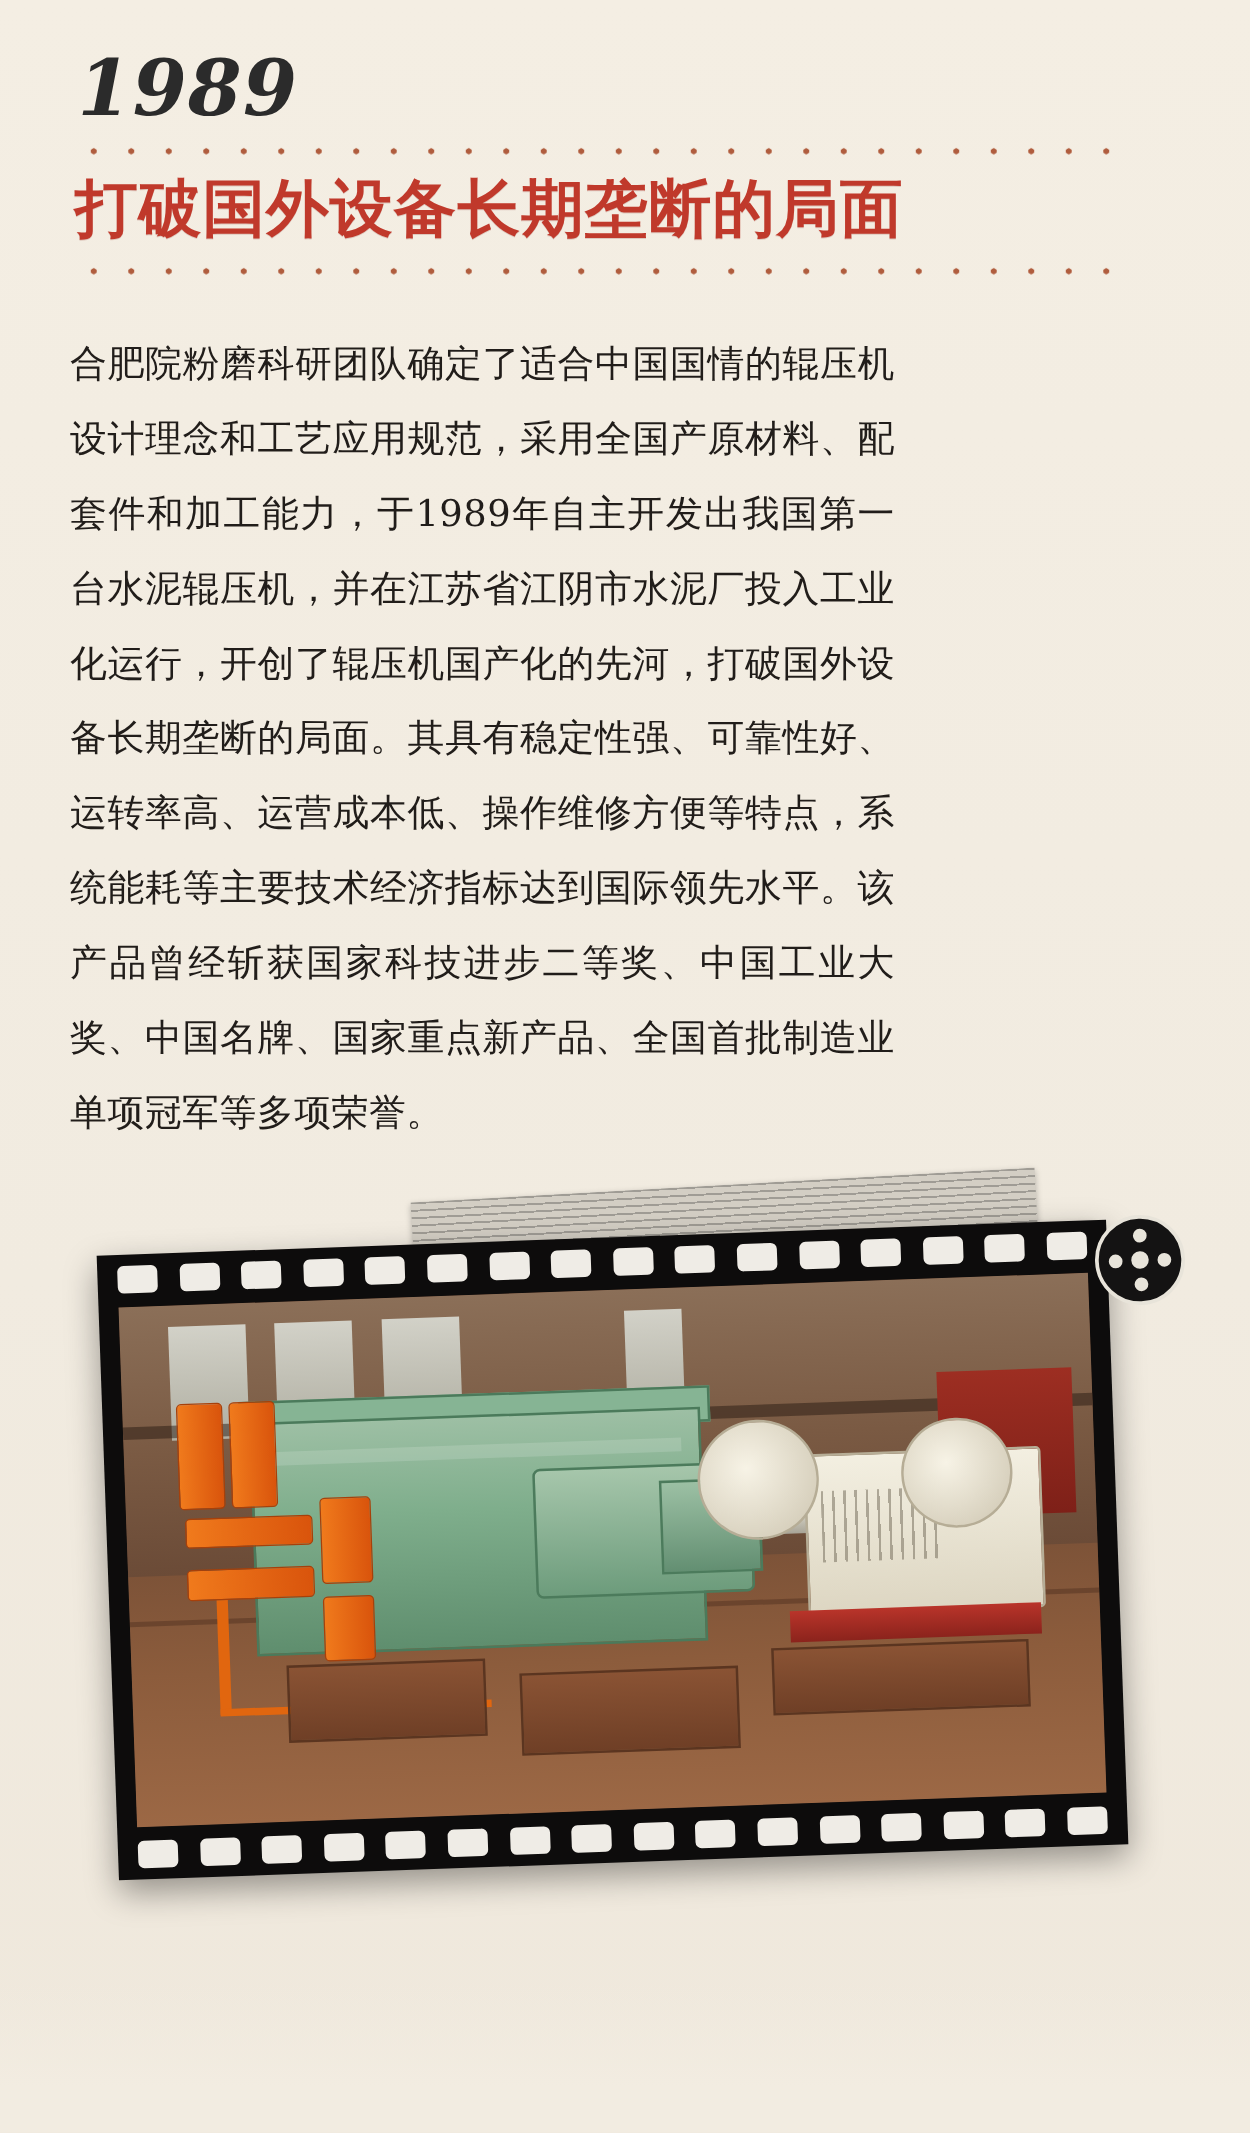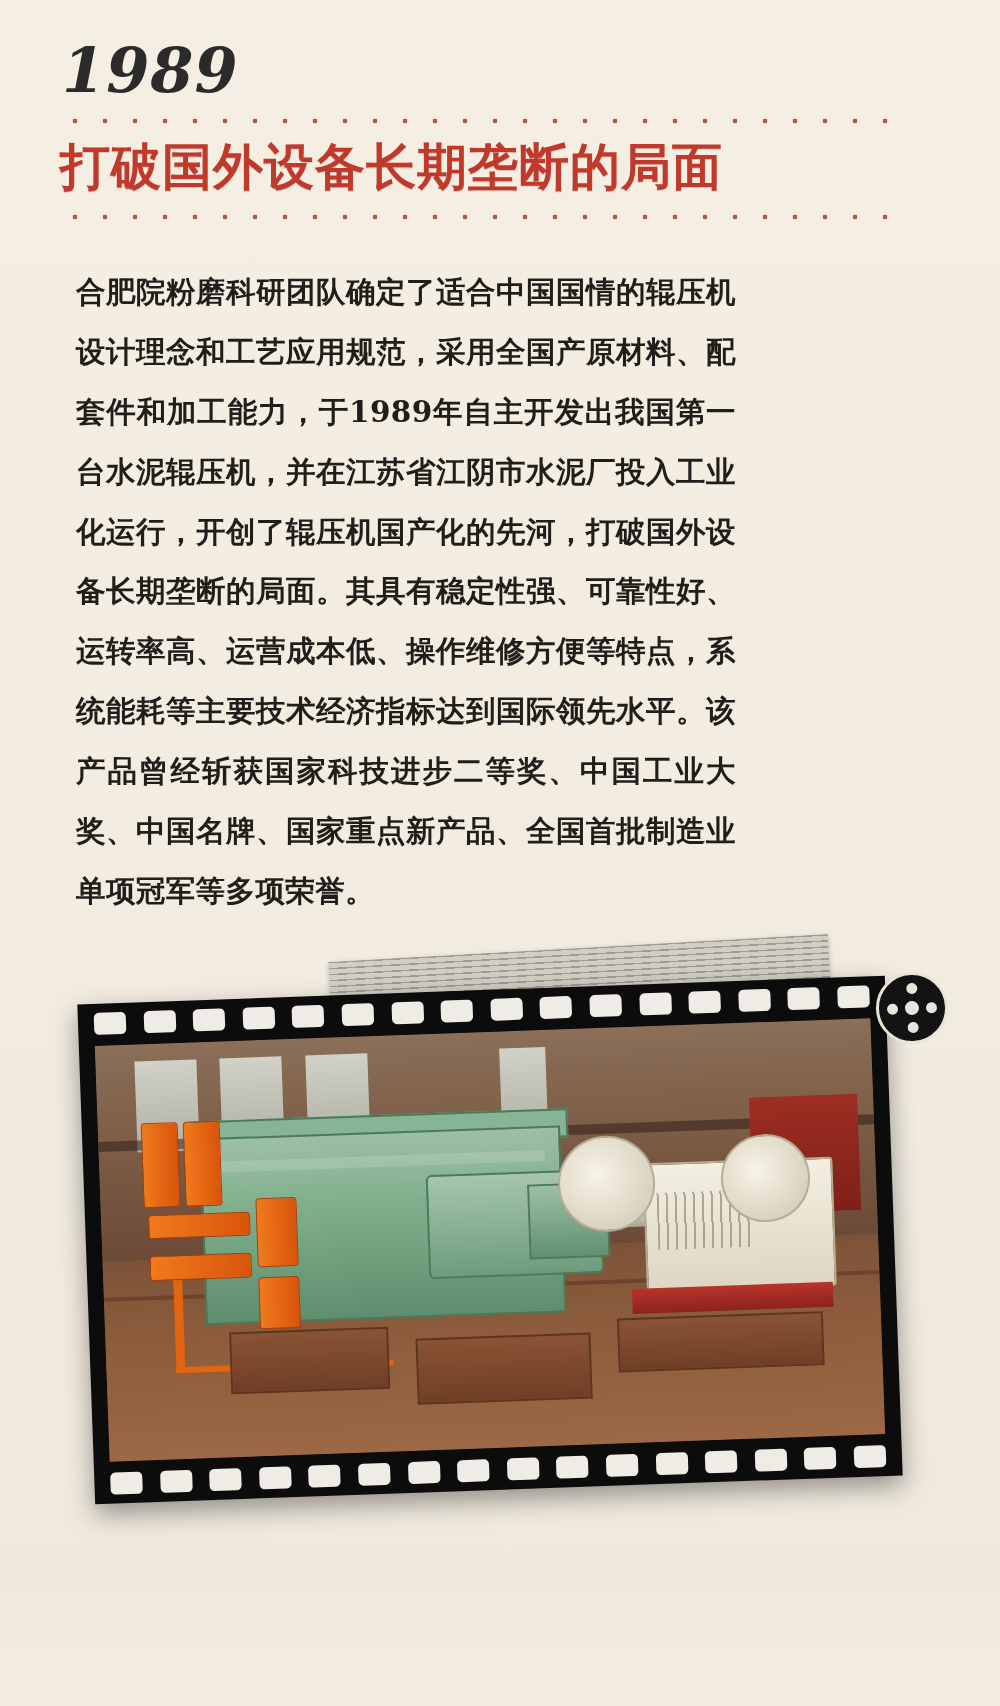--- a/index.html
+++ b/index.html
@@ -64,30 +64,29 @@
     text-shadow: 0 1px 0 rgba(120,30,20,0.18);
   }
 
   .dotrule.lower {
     margin-top: 16px;
   }
 
   
   .body-text {
     position: absolute;
-    left: 76px;
+    left: 56px;
     top: 262px;
     width: 660px;
     font-family: "DejaVu Serif", serif;
     font-size: 29.5px;
     line-height: 2.03;
     color: #211d1a;
     text-align: justify;
     letter-spacing: 0.4px;
-    font-weight: bold;
   }
 
   
   .photo-wrap {
     position: absolute;
     left: 0;
     top: 930px;
     width: 1000px;
     height: 640px;
   }

